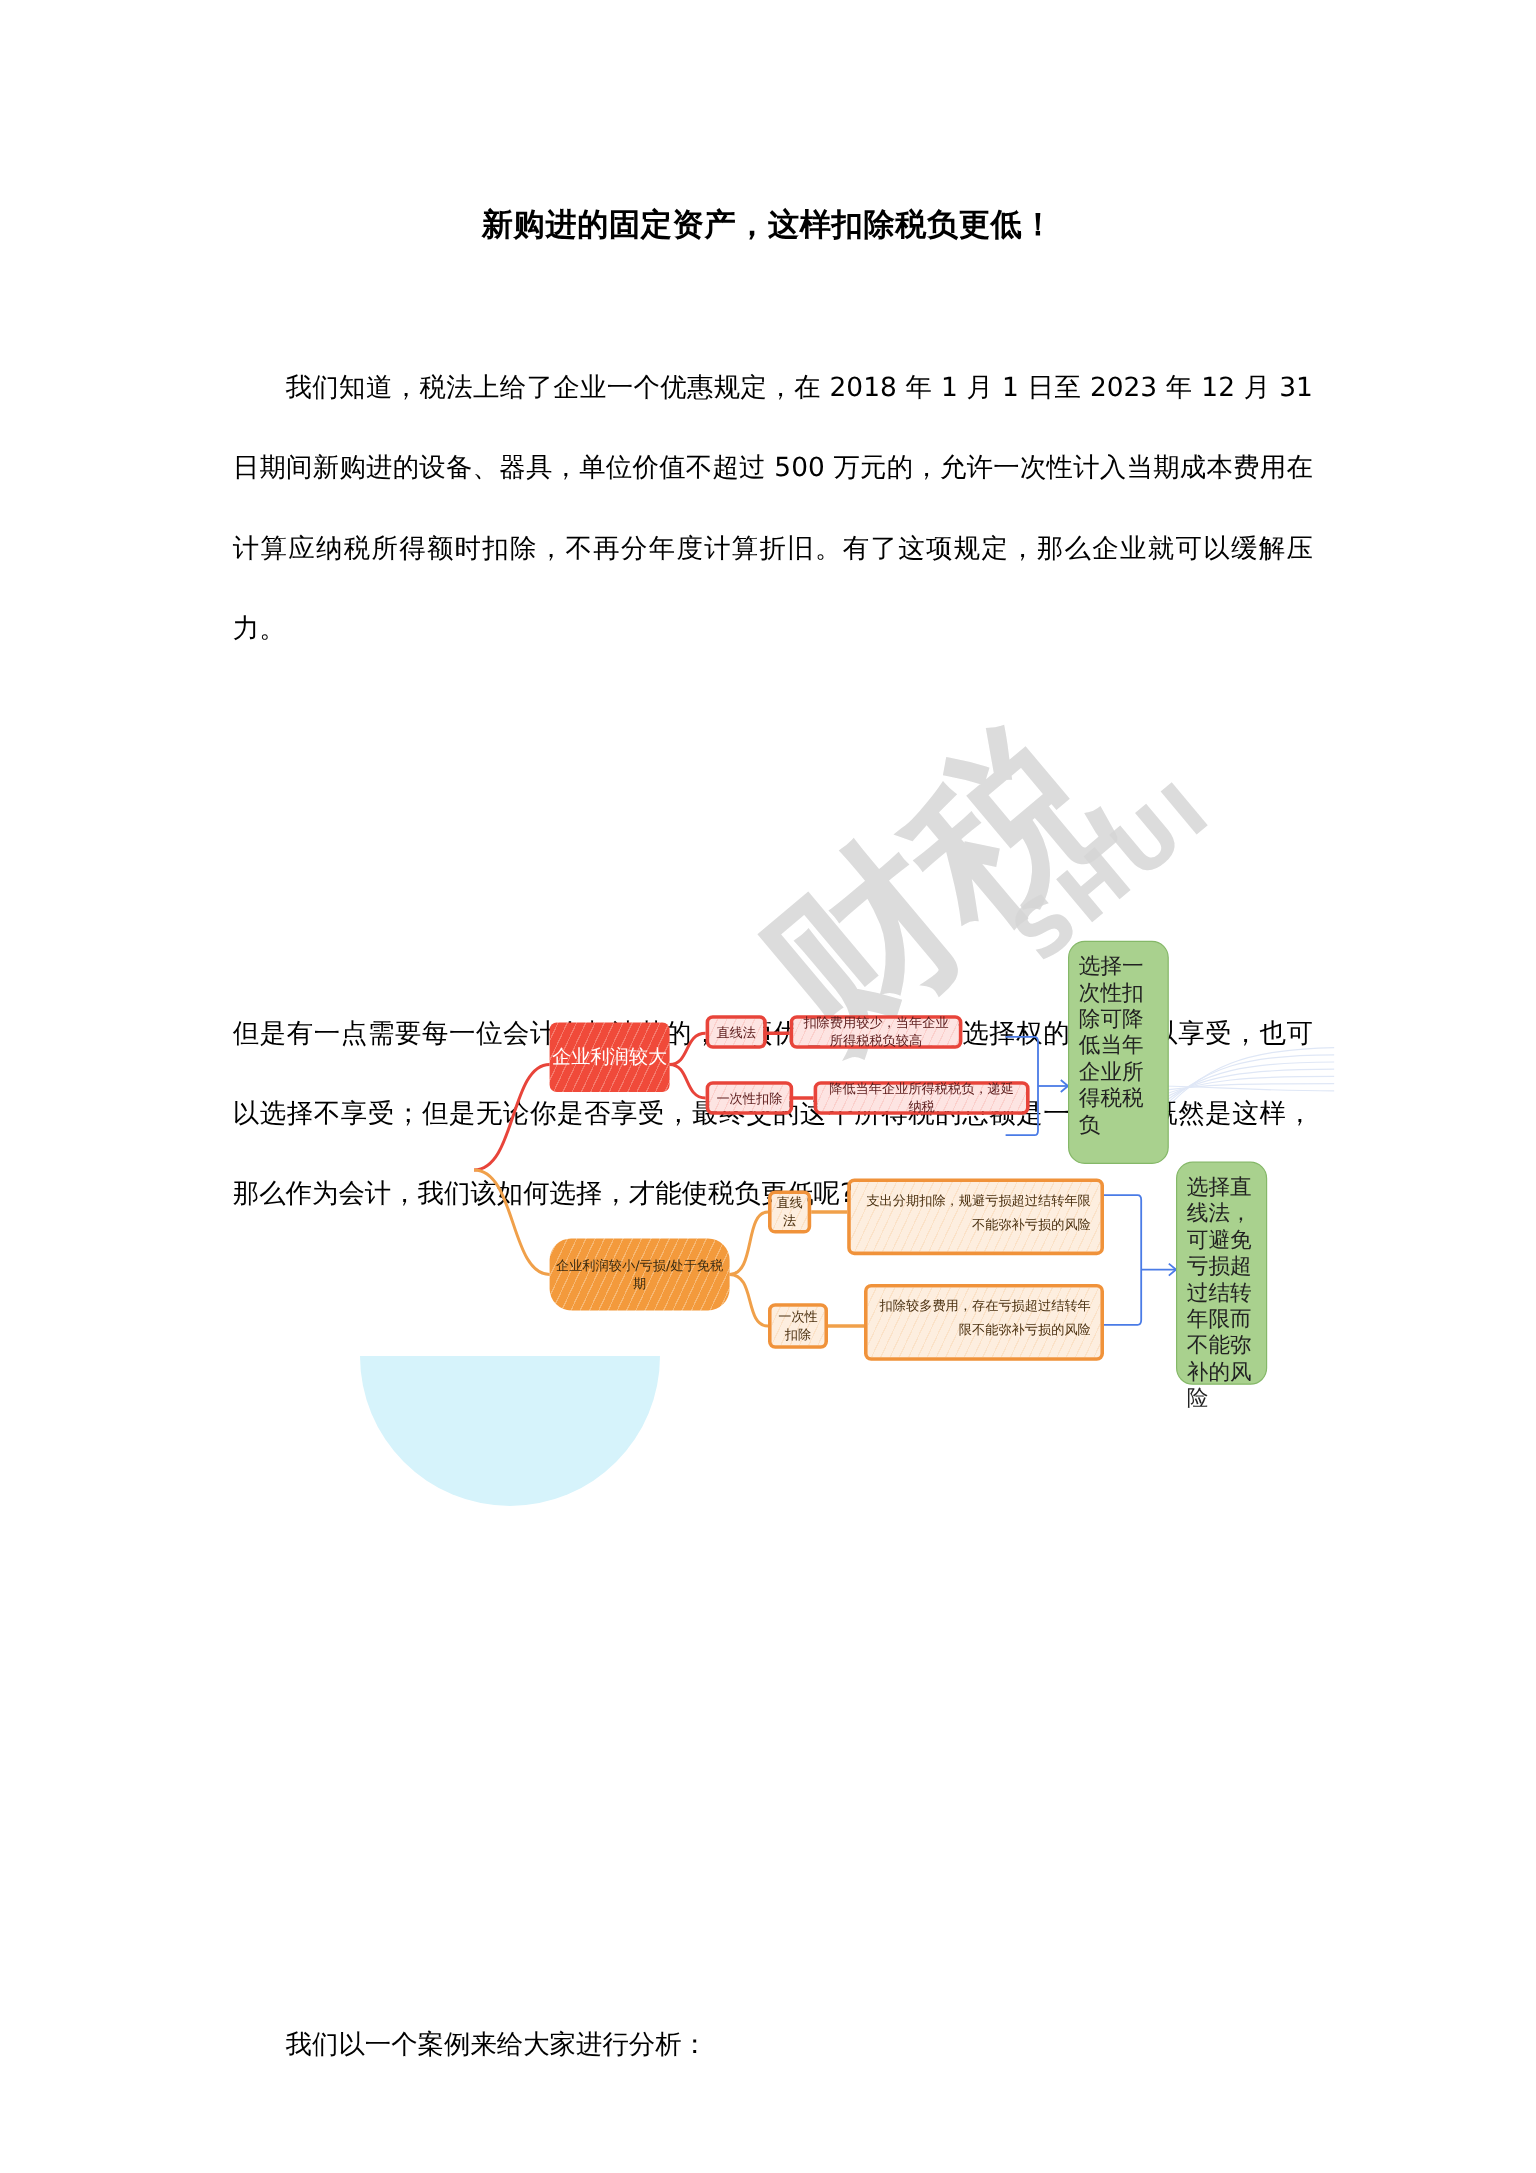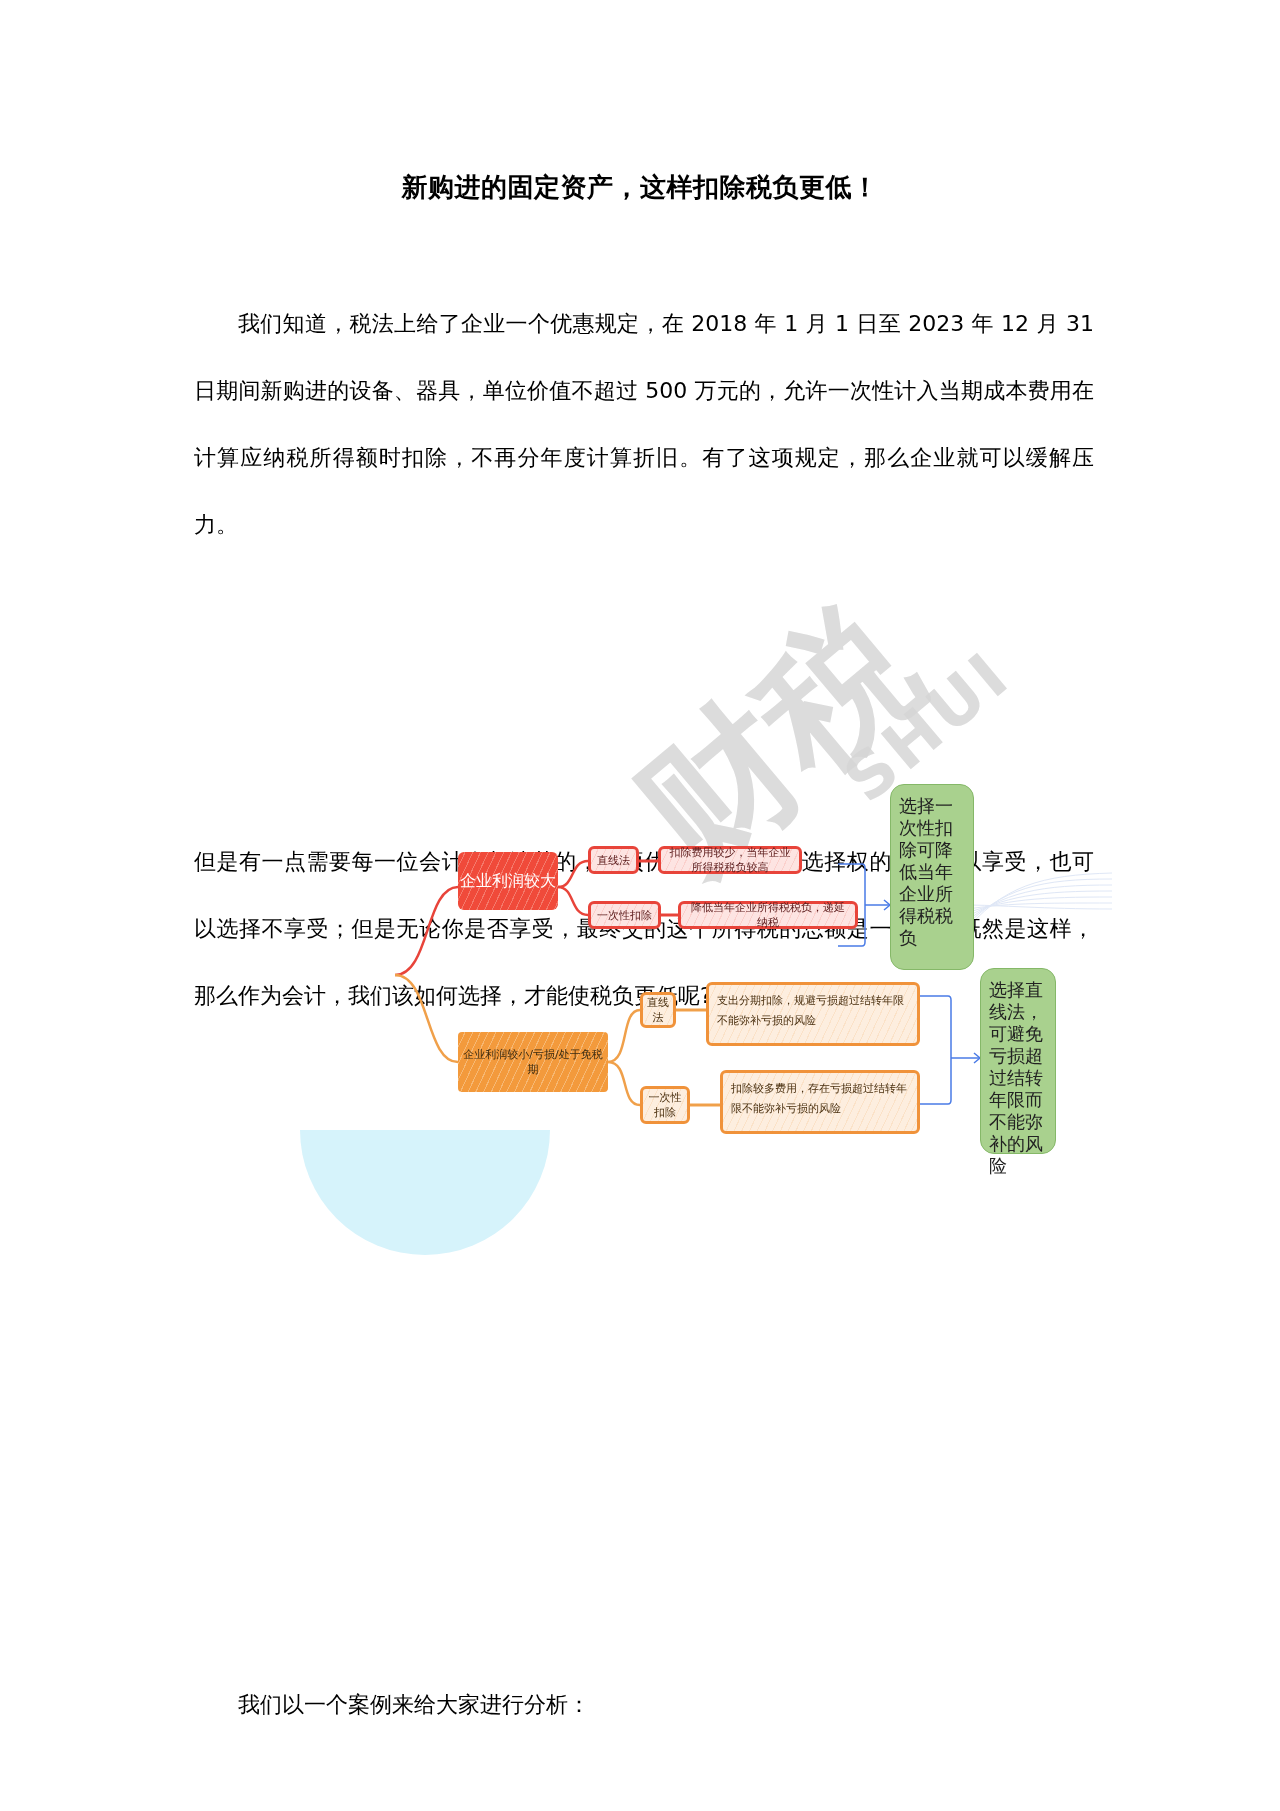--- a/index.html
+++ b/index.html
@@ -45,34 +45,34 @@
       border-radius: 6px; color: #fff; font-size: 13px; font-weight: bold;
     }
     .l1-red {
       left: 258px; top: 82px; width: 100px; height: 58px;
       background: repeating-linear-gradient(115deg, #f04a3a 0 6px, #f47a6c 6px 7px);
       border-radius: 6px; color: #fff; font-size: 16px;
     }
     .l1-orange {
       left: 258px; top: 262px; width: 150px; height: 60px;
       background: repeating-linear-gradient(115deg, #f39a3c 0 6px, #f6b874 6px 7px);
-      border-radius: 4px; color: #3a2a10; font-size: 11px;
+      border-radius: 18px; color: #3a2a10; font-size: 11px;
     }
     .l2-red {
       height: 28px; border: 3px solid #e8443a; border-radius: 6px;
       background: repeating-linear-gradient(115deg, #fde4e2 0 6px, #fbd0cc 6px 7px);
       color: #5a1a1a; font-size: 11px; padding: 0 6px;
     }
     .l2-orange {
       border: 3px solid #f0923a; border-radius: 6px;
       background: repeating-linear-gradient(115deg, #fdeedf 0 6px, #fbe2c8 6px 7px);
       color: #4a3010; font-size: 11px; padding: 0 6px;
     }
     .leaf-orange {
-      justify-content: flex-start; text-align: left; padding: 6px 8px; line-height: 20px;
+      justify-content: flex-start; text-align: right; padding: 6px 8px; line-height: 20px;
       align-items: flex-start;
     }
     .green {
       background: #a9d18e; border: 1.5px solid #85b868; border-radius: 14px;
       color: #222; font-size: 18px; line-height: 22px; padding: 10px 8px;
       font-family: "DejaVu Sans", sans-serif; align-items: flex-start; justify-content: flex-start;
       text-align: left; word-break: break-all;
     }
     .wave {
       position: absolute; left: 962px; top: 865px; z-index: 1;

